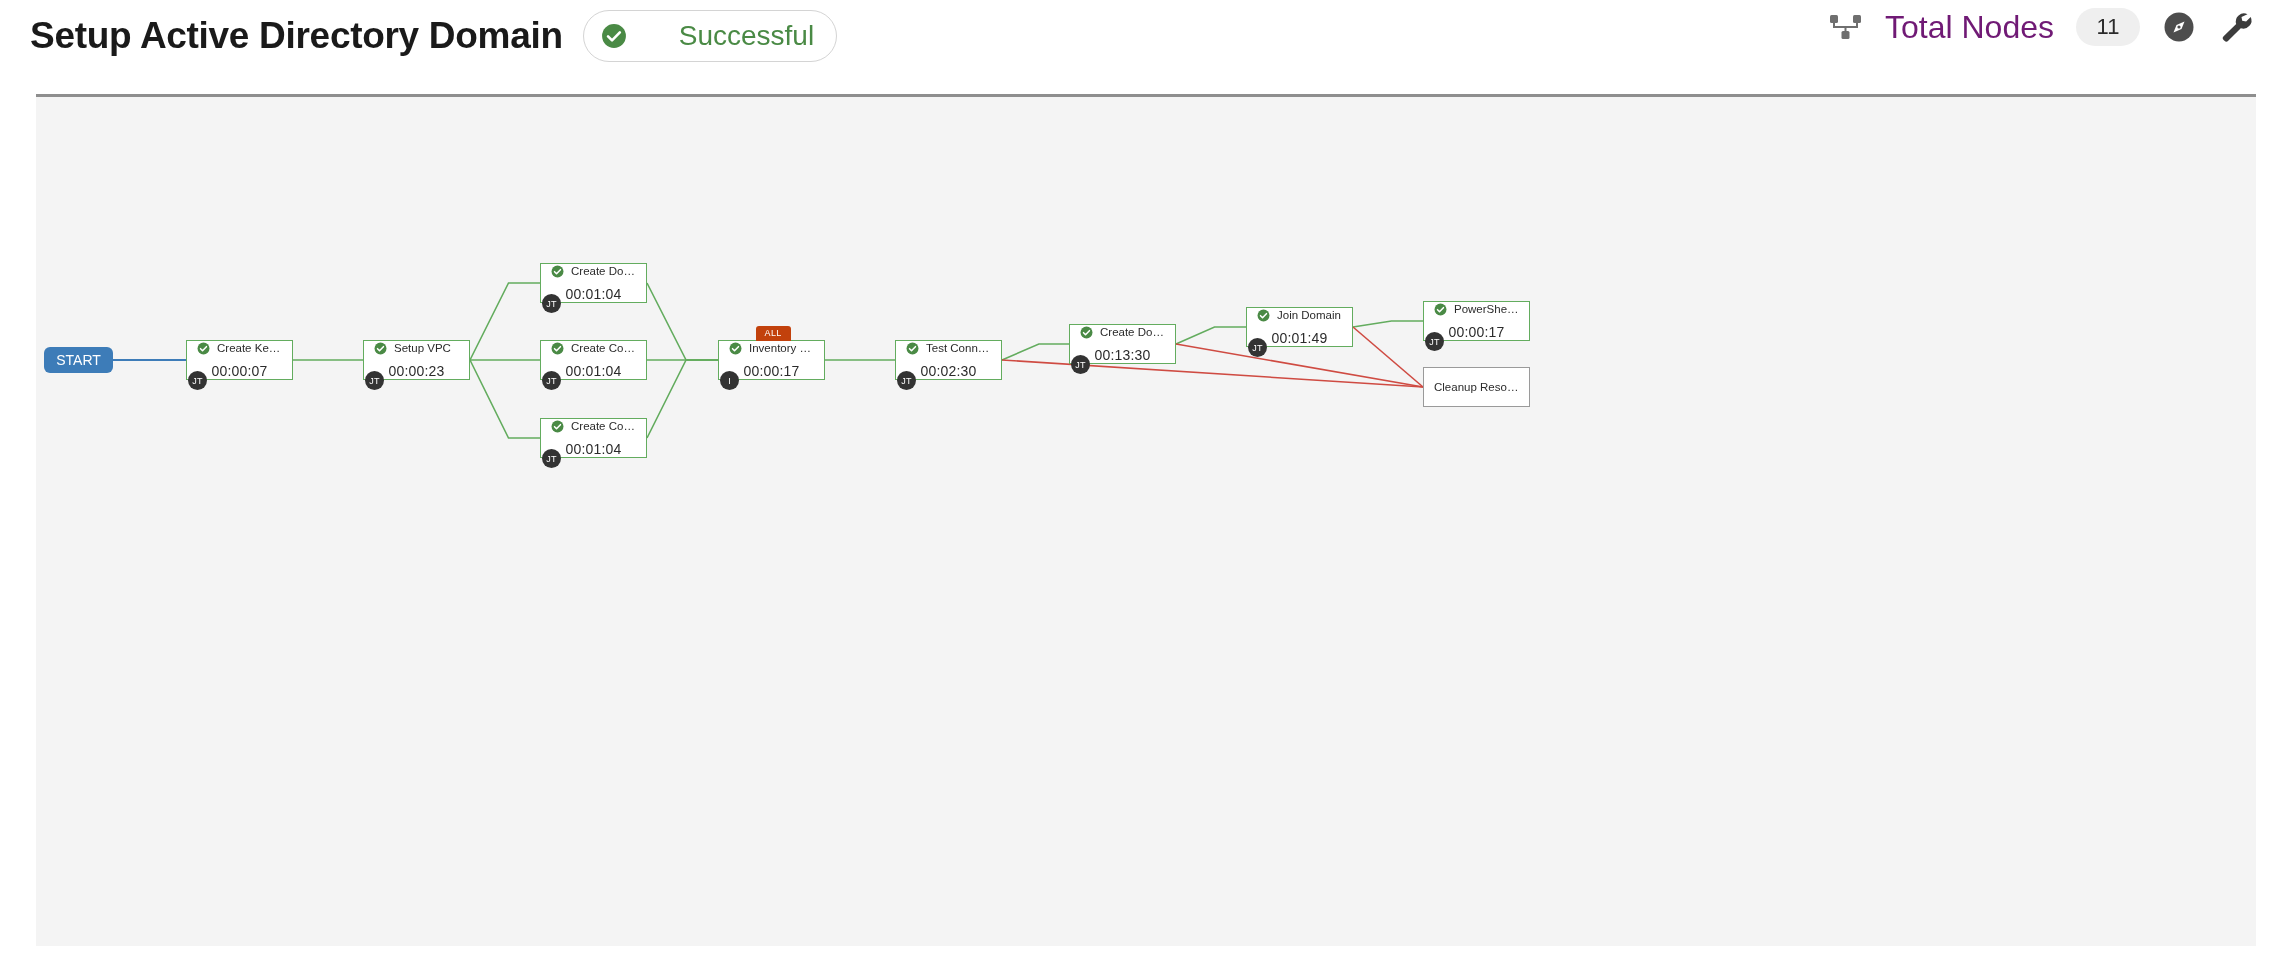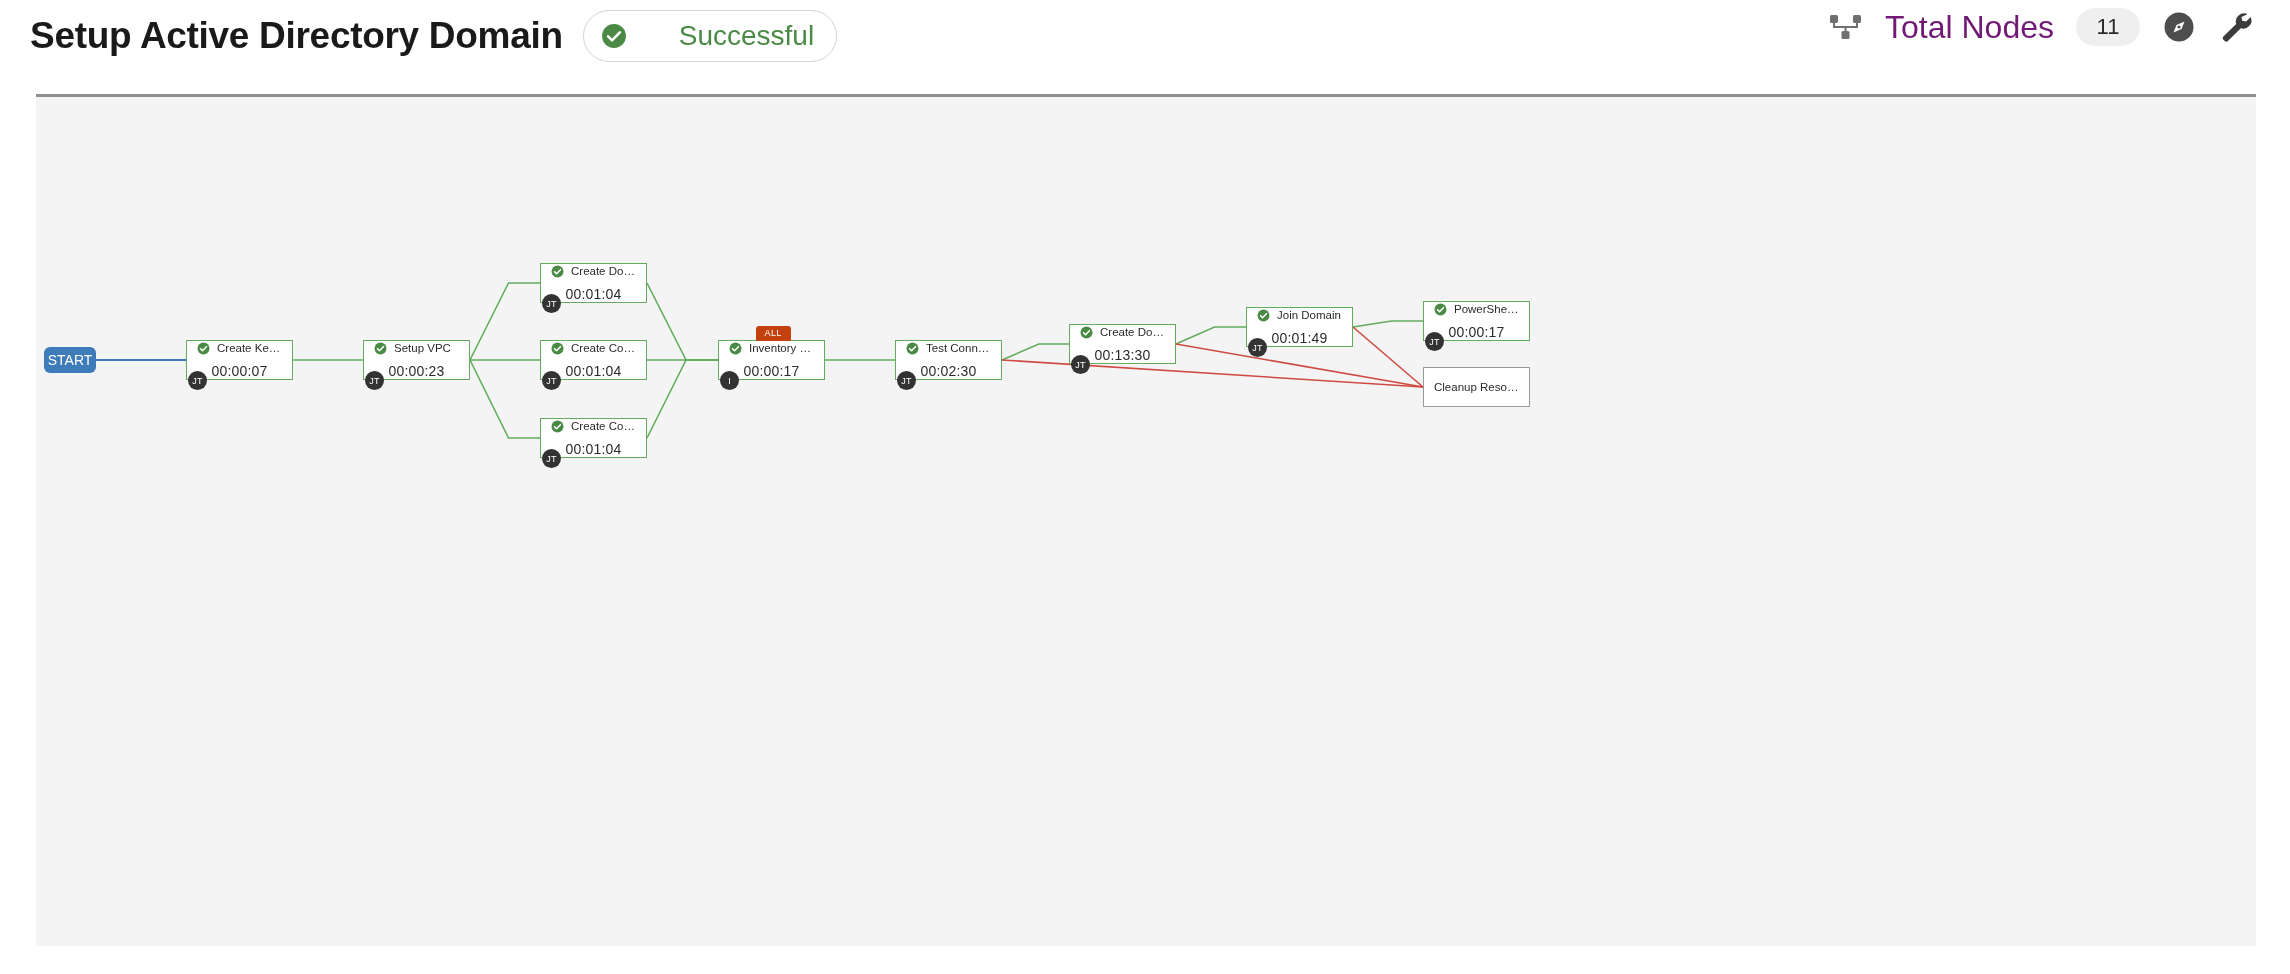--- a/index.html
+++ b/index.html
@@ -240,21 +240,21 @@
       <path d="M 611 341 L 650.05 263 L 682 263" fill="none" stroke="#63ac5e" stroke-width="1.6"></path>
       <path d="M 789 263 L 859 263" fill="none" stroke="#63ac5e" stroke-width="1.6"></path>
       <path d="M 966 263 L 1002.85 247 L 1033 247" fill="none" stroke="#63ac5e" stroke-width="1.6"></path>
       <path d="M 966 263 L 1387 290" fill="none" stroke="#cf4b42" stroke-width="1.6"></path>
       <path d="M 1140 247 L 1178.5 230 L 1210 230" fill="none" stroke="#63ac5e" stroke-width="1.6"></path>
       <path d="M 1140 247 L 1387 290" fill="none" stroke="#cf4b42" stroke-width="1.6"></path>
       <path d="M 1317 230 L 1355.5 224 L 1387 224" fill="none" stroke="#63ac5e" stroke-width="1.6"></path>
       <path d="M 1317 230 L 1387 290" fill="none" stroke="#cf4b42" stroke-width="1.6"></path>
     </svg>
 
-  <div id="start-node" style="left: 8px; top: 250px; width: 52px; height: 26px;">
+  <div id="start-node" style="left: 8px; top: 250px; width: 69px; height: 26px;">
     <span>START</span>
   </div>
 
   <div id="nodes-layer">
       <div class="node" style="left: 150px; top: 243px; width: 107px; height: 40px;">
         <div class="node-title-row">
           <svg class="node-check" viewBox="0 0 24 24">
             <circle cx="12" cy="12" r="11" fill="#4a8a45"></circle>
             <path d="M6.5 12.3 L10.2 16 L17.4 8.6" fill="none" stroke="#ffffff" stroke-width="2.8" stroke-linecap="round" stroke-linejoin="round"></path>
           </svg>

